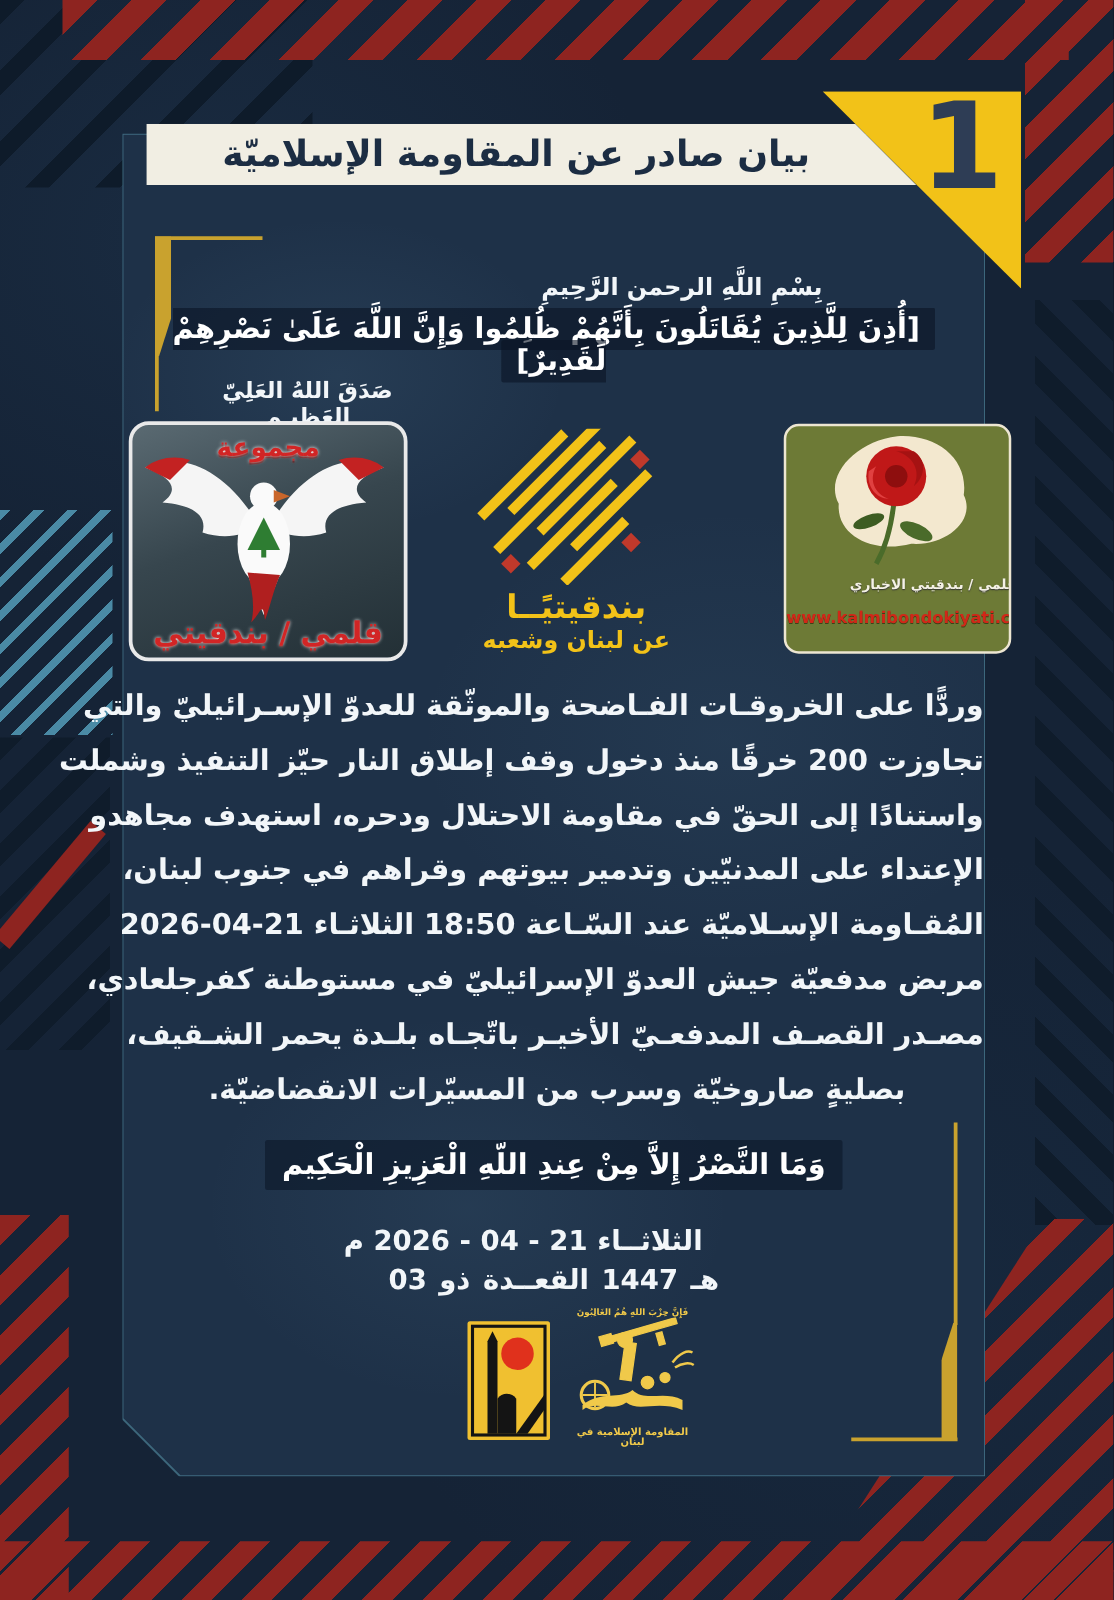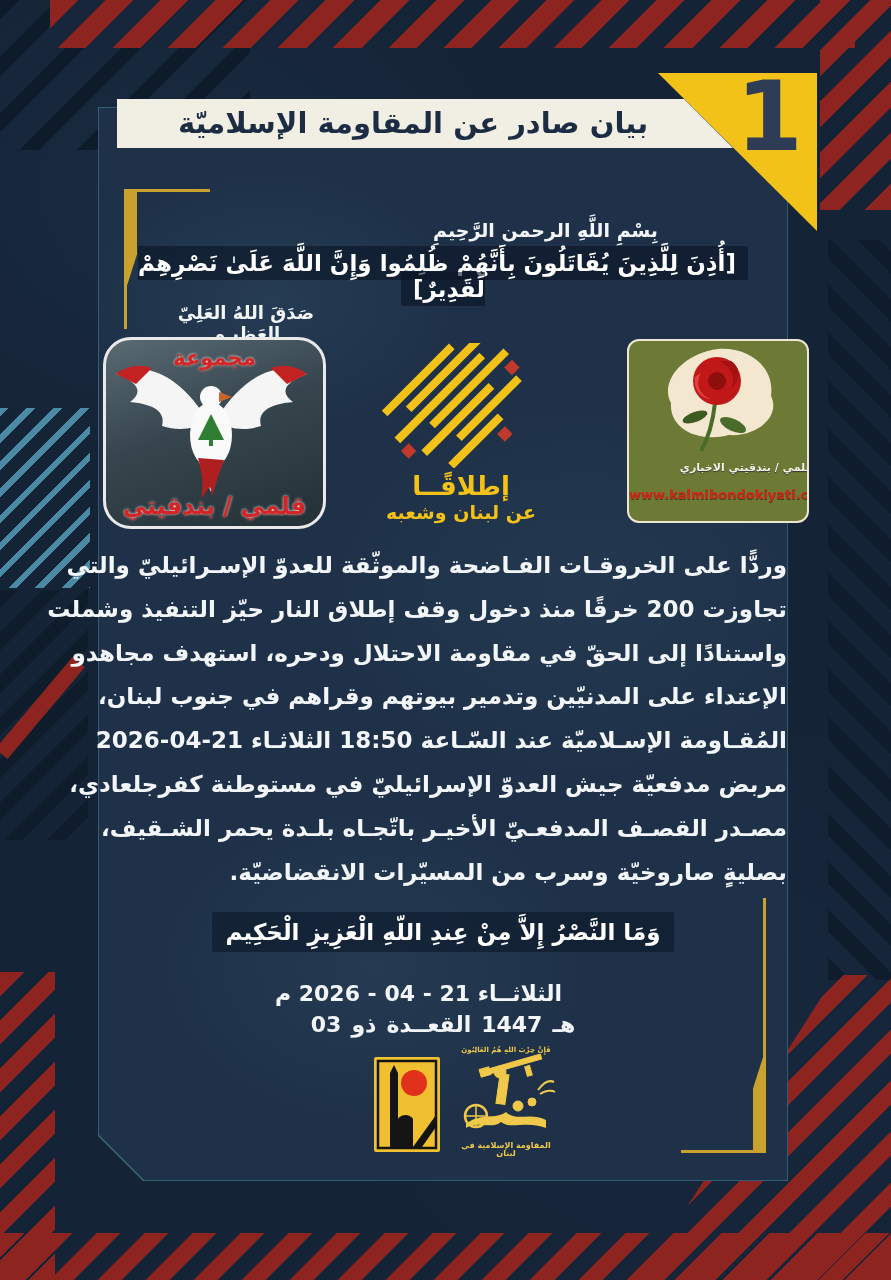--- a/index.html
+++ b/index.html
@@ -41,33 +41,33 @@
   
   .banner{position:absolute;left:117px;top:99px;width:616px;height:49px;background:#f1eee3;
     clip-path:polygon(0 0,567px 0,616px 100%,0 100%);}
   .banner .t{display:block;width:560px;text-align:center;font-size:29px;font-weight:bold;color:#1c2d43;line-height:49px;margin-left:16px;}
   
   .bismillah{position:absolute;left:98px;top:219px;width:560px;text-align:right;color:#f2f6f9;font-size:19px;font-weight:bold;}
   .verse{position:absolute;left:98px;top:250px;width:690px;text-align:center;color:#ffffff;font-size:23px;font-weight:bold;}
   .verse span{background:rgba(10,20,36,.6);padding:4px 12px;border-radius:2px;}
   .sadaqa{position:absolute;left:146px;top:302px;width:200px;text-align:center;color:#f2f6f9;font-size:18px;font-weight:bold;}
   
-  .dove-card{position:absolute;left:103px;top:337px;width:217px;height:186px;border-radius:28px;border:3px solid #e9e9e9;
+  .dove-card{position:absolute;left:103px;top:337px;width:217px;height:186px;border-radius:16px;border:3px solid #e9e9e9;
     background:linear-gradient(160deg,#5a6a72 0%,#37464e 45%,#233036 100%);overflow:hidden;}
   .dove-card .top-label{position:absolute;left:0;top:6px;width:100%;text-align:center;color:#d22525;font-size:21px;font-weight:bold;text-shadow:0 0 3px #fff,0 1px 1px #600;}
   .dove-card .bottom-label{position:absolute;left:0;bottom:6px;width:100%;text-align:center;color:#d22525;font-size:24px;font-weight:bold;text-shadow:0 0 3px #fff,0 1px 1px #600;margin-top:11px;}
   .campaign{position:absolute;left:366px;top:343px;width:190px;height:195px;text-align:center;}
   .campaign .s1{color:#f2c218;font-size:26px;font-weight:bold;line-height:1.1;}
   .campaign .s2{color:#f2c218;font-size:19px;font-weight:bold;line-height:1.2;}
   .site-card{position:absolute;left:627px;top:339px;width:178px;height:180px;border-radius:12px;border:2px solid #ede6d2;background:#6d7a36;overflow:hidden;}
   .site-card .name{position:absolute;left:0;top:120px;width:100%;text-align:right;color:#f5f2e6;font-size:11px;font-weight:bold;text-shadow:0 1px 1px #333;margin-left:38px;}
   .site-card .url{position:absolute;left:0;top:146px;width:100%;text-align:center;color:#d02818;font-size:13px;font-weight:bold;text-shadow:0 1px 0 #3a4418;}
   
   .body-text{position:absolute;left:104px;top:544px;width:683px;}
-  .body-text .line{height:43.8px;white-space:nowrap;color:#f2f6f9;font-size:23px;font-weight:bold;line-height:43.8px;}
+  .body-text .line{height:43.8px;text-align:center;white-space:nowrap;color:#f2f6f9;font-size:23px;font-weight:bold;line-height:43.8px;}
   
   .closing{position:absolute;left:98px;top:919px;width:690px;text-align:center;color:#ffffff;font-size:23px;font-weight:bold;}
   .closing span{background:rgba(10,20,36,.55);padding:7px 14px;border-radius:2px;}
   .date-g{position:absolute;left:98px;top:981px;width:641px;text-align:center;color:#f2f6f9;font-size:22px;font-weight:bold;}
   .date-h{position:absolute;left:98px;top:1012px;width:690px;display:flex;flex-direction:row;justify-content:center;gap:10px;color:#f2f6f9;font-size:22px;font-weight:bold;align-items:center;}
   
   .warmedia{position:absolute;left:374px;top:1057px;width:66px;height:95px;background:#f0c030;border-radius:2px;}
   .hezb{position:absolute;left:452px;top:1047px;width:108px;height:118px;text-align:center;}
   .hezb .tiny-top{color:#f0c94a;font-size:7px;font-weight:bold;line-height:1;}
   .hezb .tiny-bottom{color:#f0c94a;font-size:8px;font-weight:bold;line-height:1;}
@@ -146,21 +146,21 @@
         <rect x="60" y="52" width="105" height="8" fill="#f2c218"></rect>
         <rect x="35" y="66" width="95" height="8" fill="#f2c218"></rect>
         <rect x="70" y="80" width="85" height="8" fill="#f2c218"></rect>
         <rect x="45" y="94" width="70" height="8" fill="#f2c218"></rect>
         <rect x="140" y="8" width="11" height="11" fill="#c0392b"></rect>
         <rect x="20" y="52" width="11" height="11" fill="#c0392b"></rect>
         <rect x="152" y="66" width="11" height="11" fill="#c0392b"></rect>
         <rect x="100" y="108" width="11" height="11" fill="#c0392b"></rect>
       </g>
     </svg>
-    <div class="s1" dir="rtl">إطلاقًــا</div>
+    <div class="s1" dir="rtl">بندقيتيًــا</div>
     <div class="s2" dir="rtl">عن لبنان وشعبه</div>
   </div>
 
   <div class="site-card">
     <svg width="178" height="120" viewBox="0 0 178 120">
       <path d="M89,8 C120,6 146,26 142,55 C152,75 128,96 100,94 C70,102 40,88 42,62 C30,40 55,12 89,8 Z" fill="#f3e8cf"></path>
       <path d="M86,62 C84,80 80,96 72,110" stroke="#4a6b2a" stroke-width="4" fill="none"></path>
       <ellipse cx="104" cy="84" rx="14" ry="6" fill="#4a6b2a" transform="rotate(25 104 84)"></ellipse>
       <ellipse cx="66" cy="76" rx="13" ry="5" fill="#3d5c22" transform="rotate(-20 66 76)"></ellipse>
       <circle cx="88" cy="40" r="24" fill="#c01818"></circle>

